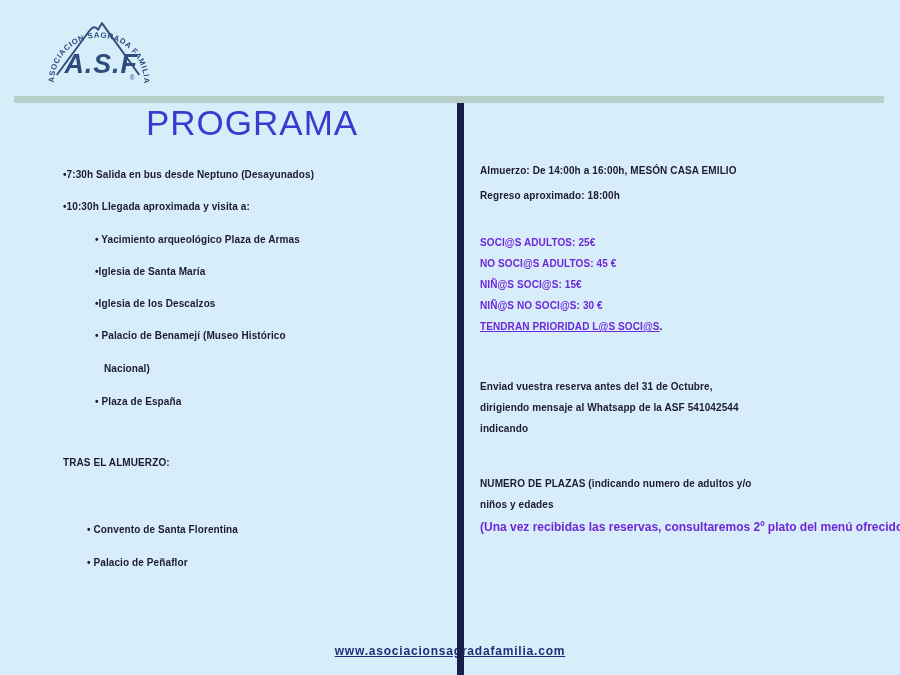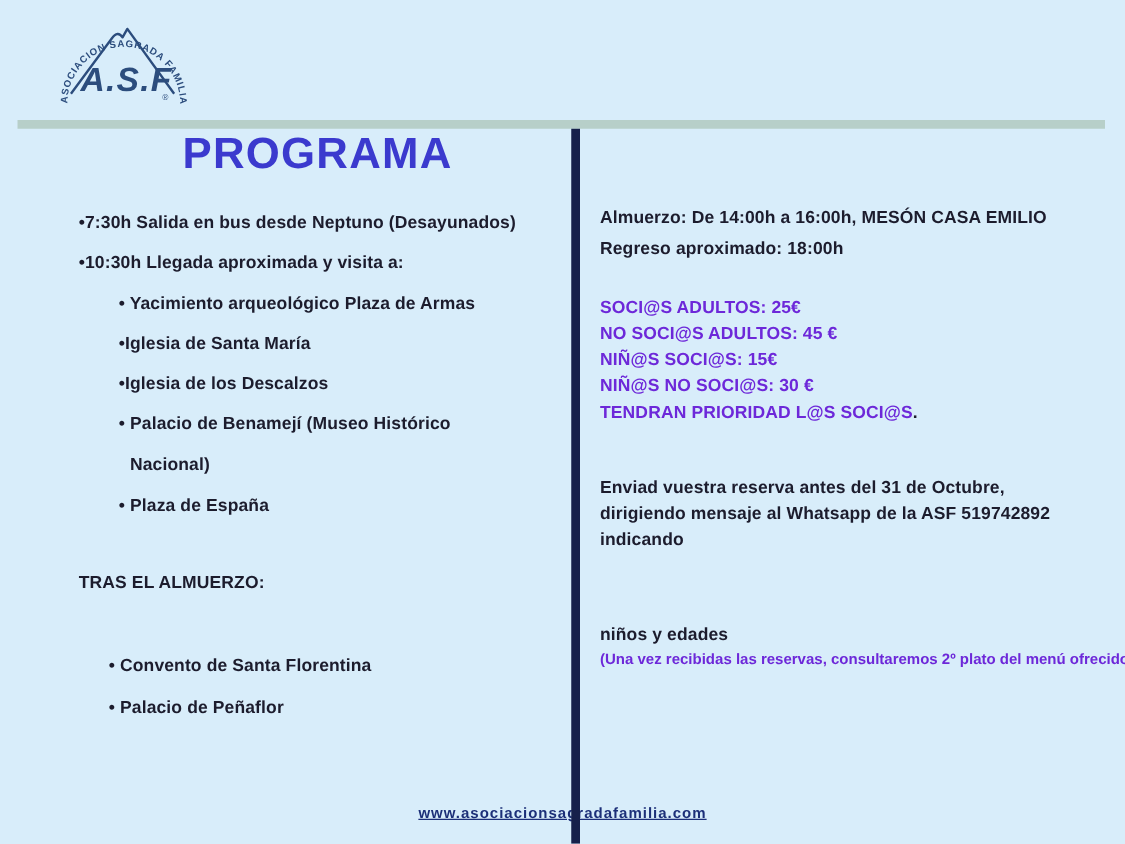--- a/index.html
+++ b/index.html
@@ -14,34 +14,34 @@
   .logo-arc{font-size:8.1px;font-weight:bold;letter-spacing:0.75px;fill:#2c4d7d;}
   .logo-initials{font-size:28px;font-weight:bold;font-style:italic;fill:#2c4d7d;letter-spacing:1px;}
   .logo-reg{font-size:7px;fill:#2c4d7d;}
   .logo-mountain{fill:none;stroke:#2c4d7d;stroke-width:2;stroke-linejoin:round;}
   .hrule{
     position:absolute;left:14px;top:96px;width:870px;height:7px;
     background:#b7cfc9;
   }
   .title{
     position:absolute;left:146px;top:103px;
-    font-size:35px;font-weight:700;letter-spacing:1px;
+    font-size:35px;font-weight:400;letter-spacing:1px;
     color:#3b3ace;white-space:nowrap;
   }
   .vline{
     position:absolute;left:457px;top:103px;width:7px;height:572px;
     background:#16204b;z-index:10;
   }
   .line{
     position:absolute;
-    font-size:14px;font-weight:bold;color:#1c1c2d;
+    font-size:10px;font-weight:bold;color:#1c1c2d;
     white-space:nowrap;letter-spacing:0.1px;line-height:1.2;
   }
   .red{color:#6d28d9;}
-  .underline{}
+  .underline{text-decoration:underline;}
   .note{font-size:12px;letter-spacing:0px;}
   .footer{
     position:absolute;left:0;top:641px;width:900px;text-align:center;z-index:5;
   }
   .url{
     font-size:12px;font-weight:bold;letter-spacing:0.8px;
     color:#1c2f78;text-decoration:underline;cursor:pointer;
   }
 </style>
 </head>
@@ -82,23 +82,24 @@
   <div class="line" style="left:480px;top:165px">Almuerzo: De 14:00h a 16:00h, MESÓN CASA EMILIO</div>
   <div class="line" style="left:480px;top:190px">Regreso aproximado: 18:00h</div>
 
   <div class="line red" style="left:480px;top:237px">SOCI@S ADULTOS: 25€</div>
   <div class="line red" style="left:480px;top:258px">NO SOCI@S ADULTOS: 45 €</div>
   <div class="line red" style="left:480px;top:279px">NIÑ@S SOCI@S: 15€</div>
   <div class="line red" style="left:480px;top:300px">NIÑ@S NO SOCI@S: 30 €</div>
   <div class="line" style="left:480px;top:321px"><span class="red underline">TENDRAN PRIORIDAD L@S SOCI@S</span><span>.</span></div>
 
   <div class="line" style="left:480px;top:381px">Enviad vuestra reserva antes del 31 de Octubre,</div>
-  <div class="line" style="left:480px;top:402px">dirigiendo mensaje al Whatsapp de la ASF 519742892</div>
+  <div class="line" style="left:480px;top:402px">dirigiendo mensaje al Whatsapp de la ASF 541042544</div>
   <div class="line" style="left:480px;top:423px">indicando</div>
 
+  <div class="line" style="left:480px;top:478px">NUMERO DE PLAZAS (indicando numero de adultos y/o</div>
   <div class="line" style="left:480px;top:499px">niños y edades</div>
   <div class="line red note" style="left:480px;top:520px">(Una vez recibidas las reservas, consultaremos 2º plato del menú ofrecido)</div>
 
   <div class="footer">
     <a class="url">www.asociacionsagradafamilia.com</a>
   </div>
 
 </div>
 
 </body></html>

